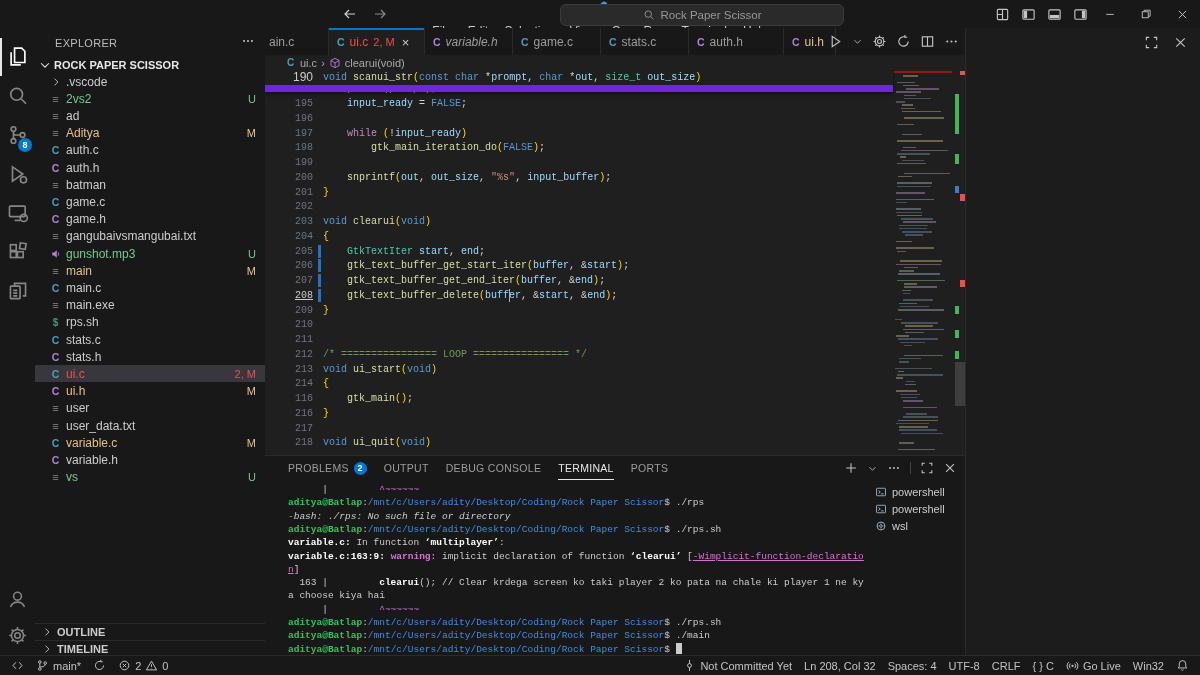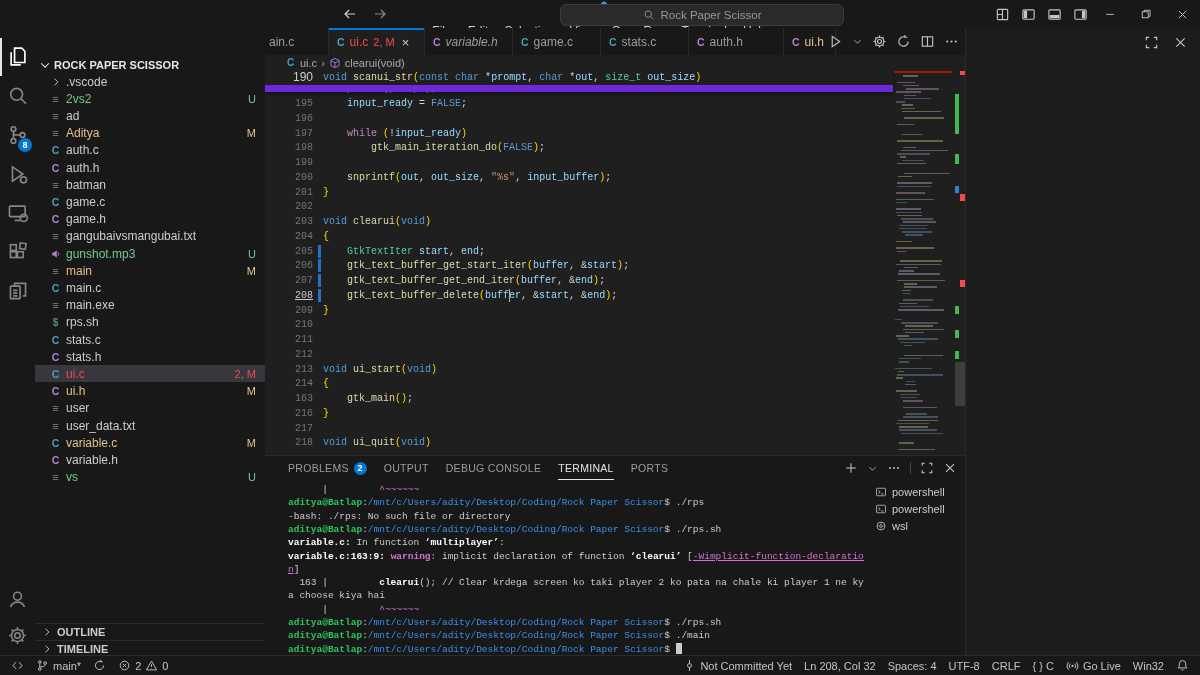--- a/index.html
+++ b/index.html
@@ -276,20 +276,30 @@
           <svg viewBox="0 0 16 16">
             <circle cx="8" cy="8" r="2.1" fill="none" stroke="currentColor" stroke-width="1.2"></circle>
             <circle cx="8" cy="8" r="4.6" fill="none" stroke="currentColor" stroke-width="1.2"></circle>
             <path fill="none" stroke="currentColor" stroke-width="1.2" d="M8 1.6v2M8 12.4v2M14.4 8h-2M3.6 8h-2M12.5 3.5 11 5M5 11l-1.5 1.5M12.5 12.5 11 11M5 5 3.5 3.5"></path>
           </svg>
         </span>
       </div>
     </div>
 
   <div id="sidebar">
+    <div id="explorer-header">
+      <span id="explorer-title">EXPLORER</span>
+      <span class="ic" id="explorer-more" style="width:14px;height:14px;">
+          <svg viewBox="0 0 16 16">
+            <circle cx="3.5" cy="8" r="1.1" fill="currentColor"></circle>
+            <circle cx="8" cy="8" r="1.1" fill="currentColor"></circle>
+            <circle cx="12.5" cy="8" r="1.1" fill="currentColor"></circle>
+          </svg>
+        </span>
+    </div>
     <div id="explorer-root">
       <span class="ic" id="root-chev" style="width:14px;height:14px;margin-left:3px;">
           <svg viewBox="0 0 16 16">
             <path fill="none" stroke="currentColor" stroke-width="1.2" d="m3.5 6 4.5 4.5L12.5 6"></path>
           </svg>
         </span>
       <span id="explorer-root-label">ROCK PAPER SCISSOR</span>
     </div>
     <div id="file-tree">
         <div class="file-row" style="top: 45px;">
@@ -568,24 +578,24 @@
           <div class="crow" style="top: 129.25px;"><span class="lnum">202</span><span class="ltxt"></span></div>
           <div class="crow" style="top: 144px;"><span class="lnum">203</span><span class="ltxt"><span class="ct-k">void</span><span class="ct-p"> </span><span class="ct-f">clearui</span><span class="ct-g">(</span><span class="ct-k">void</span><span class="ct-g">)</span></span></div>
           <div class="crow" style="top: 158.75px;"><span class="lnum">204</span><span class="ltxt"><span class="ct-g">{</span></span></div>
           <div class="crow" style="top: 173.5px;"><span class="lnum">205</span><span class="modbar"></span><span class="ltxt"><span class="ct-p">    </span><span class="ct-t">GtkTextIter</span><span class="ct-p"> </span><span class="ct-v">start</span><span class="ct-p">, </span><span class="ct-v">end</span><span class="ct-p">;</span></span></div>
           <div class="crow" style="top: 188.25px;"><span class="lnum">206</span><span class="modbar"></span><span class="ltxt"><span class="ct-p">    </span><span class="ct-f">gtk_text_buffer_get_start_iter</span><span class="ct-g">(</span><span class="ct-v">buffer</span><span class="ct-p">, &amp;</span><span class="ct-v">start</span><span class="ct-g">)</span><span class="ct-p">;</span></span></div>
           <div class="crow" style="top: 203px;"><span class="lnum">207</span><span class="modbar"></span><span class="ltxt"><span class="ct-p">    </span><span class="ct-f">gtk_text_buffer_get_end_iter</span><span class="ct-g">(</span><span class="ct-v">buffer</span><span class="ct-p">, &amp;</span><span class="ct-v">end</span><span class="ct-g">)</span><span class="ct-p">;</span></span></div>
           <div class="crow" style="top: 217.75px;"><span class="lnum cur">208</span><span class="modbar"></span><span class="ltxt"><span class="ct-p">    </span><span class="ct-f">gtk_text_buffer_delete</span><span class="ct-g">(</span><span class="ct-v">buffer</span><span class="ct-p">, &amp;</span><span class="ct-v">start</span><span class="ct-p">, &amp;</span><span class="ct-v">end</span><span class="ct-g">)</span><span class="ct-p">;</span></span></div>
           <div class="crow" style="top: 232.5px;"><span class="lnum">209</span><span class="ltxt"><span class="ct-g">}</span></span></div>
           <div class="crow" style="top: 247.25px;"><span class="lnum">210</span><span class="ltxt"></span></div>
           <div class="crow" style="top: 262px;"><span class="lnum">211</span><span class="ltxt"></span></div>
-          <div class="crow" style="top: 276.75px;"><span class="lnum">212</span></div>
+          <div class="crow" style="top: 276.75px;"><span class="lnum">212</span><span class="ltxt"><span class="ct-m">/* ================ LOOP ================ */</span></span></div>
           <div class="crow" style="top: 291.5px;"><span class="lnum">213</span><span class="ltxt"><span class="ct-k">void</span><span class="ct-p"> </span><span class="ct-f">ui_start</span><span class="ct-g">(</span><span class="ct-k">void</span><span class="ct-g">)</span></span></div>
           <div class="crow" style="top: 306.25px;"><span class="lnum">214</span><span class="ltxt"><span class="ct-g">{</span></span></div>
-          <div class="crow" style="top: 321px;"><span class="lnum">163</span><span class="ltxt"><span class="ct-p">    </span><span class="ct-f">gtk_main</span><span class="ct-g">(</span><span class="ct-g">)</span><span class="ct-p">;</span></span></div>
+          <div class="crow" style="top: 321px;"><span class="lnum">116</span><span class="ltxt"><span class="ct-p">    </span><span class="ct-f">gtk_main</span><span class="ct-g">(</span><span class="ct-g">)</span><span class="ct-p">;</span></span></div>
           <div class="crow" style="top: 335.75px;"><span class="lnum">216</span><span class="ltxt"><span class="ct-g">}</span></span></div>
           <div class="crow" style="top: 350.5px;"><span class="lnum">217</span><span class="ltxt"></span></div>
           <div class="crow" style="top: 365.25px;"><span class="lnum">218</span><span class="ltxt"><span class="ct-k">void</span><span class="ct-p"> </span><span class="ct-f">ui_quit</span><span class="ct-g">(</span><span class="ct-k">void</span><span class="ct-g">)</span></span></div>
         </div>
       <div id="sticky-line">
           <span class="lnum" style="position: absolute; left: 0px; width: 48px; text-align: right;">190</span>
           <span class="ltxt" style="position: absolute; left: 58px; white-space: pre; font-family: &quot;Liberation Mono&quot;, monospace; font-size: 10px; line-height: 15px;"><span class="ct-k">void</span><span class="ct-p"> </span><span class="ct-f">scanui_str</span><span class="ct-g">(</span><span class="ct-k">const</span><span class="ct-p"> </span><span class="ct-k">char</span><span class="ct-p"> *</span><span class="ct-v">prompt</span><span class="ct-p">, </span><span class="ct-k">char</span><span class="ct-p"> *</span><span class="ct-v">out</span><span class="ct-p">, </span><span class="ct-t">size_t</span><span class="ct-p"> </span><span class="ct-v">out_size</span><span class="ct-g">)</span></span>
         </div>
       <div id="cursor-caret" style="left: 244px; top: 218.75px;"></div>
       <div id="minimap">
@@ -735,21 +745,21 @@
           </span>
           <span class="ic" style="height: 14px; width: 14px;">
             <svg viewBox="0 0 16 16">
               <path fill="none" stroke="currentColor" stroke-width="1.2" d="M3.5 3.5l9 9M12.5 3.5l-9 9"></path>
             </svg>
           </span>
         </div>
       <div id="terminal-content">
           <div class="trow" style="top: 3px;"><span class="tt-w">      |         </span><span class="tt-m">^~~~~~~</span></div>
           <div class="trow" style="top: 16.3px;"><span class="tt-g">aditya@Batlap</span><span class="tt-w">:</span><span class="tt-b">/mnt/c/Users/adity/Desktop/Coding/Rock Paper Scissor</span><span class="tt-w">$ ./rps</span></div>
-          <div class="trow" style="top: 29.6px;"><span class="tt-w">-bash: ./rps: No such file or directory</span></div>
+          <div class="trow" style="top: 29.6px; font-style: italic;"><span class="tt-w">-bash: ./rps: No such file or directory</span></div>
           <div class="trow" style="top: 42.9px;"><span class="tt-g">aditya@Batlap</span><span class="tt-w">:</span><span class="tt-b">/mnt/c/Users/adity/Desktop/Coding/Rock Paper Scissor</span><span class="tt-w">$ ./rps.sh</span></div>
           <div class="trow" style="top: 56.2px;"><span class="tt-wb">variable.c:</span><span class="tt-w"> In function </span><span class="tt-wb">‘multiplayer’</span><span class="tt-w">:</span></div>
           <div class="trow" style="top: 69.5px;"><span class="tt-wb">variable.c:163:9:</span><span class="tt-w"> </span><span class="tt-mb">warning:</span><span class="tt-w"> implicit declaration of function </span><span class="tt-wb">‘clearui’</span><span class="tt-w"> [</span><span class="tt-mu">-Wimplicit-function-declaratio</span></div>
           <div class="trow" style="top: 82.8px;"><span class="tt-mu">n</span><span class="tt-w">]</span></div>
           <div class="trow" style="top: 96.1px;"><span class="tt-w">  163 |         </span><span class="tt-wb">clearui</span><span class="tt-w">(); // Clear krdega screen ko taki player 2 ko pata na chale ki player 1 ne ky</span></div>
           <div class="trow" style="top: 109.4px;"><span class="tt-w">a choose kiya hai</span></div>
           <div class="trow" style="top: 122.7px;"><span class="tt-w">      |         </span><span class="tt-m">^~~~~~~</span></div>
           <div class="trow" style="top: 136px;"><span class="tt-g">aditya@Batlap</span><span class="tt-w">:</span><span class="tt-b">/mnt/c/Users/adity/Desktop/Coding/Rock Paper Scissor</span><span class="tt-w">$ ./rps.sh</span></div>
           <div class="trow" style="top: 149.3px;"><span class="tt-g">aditya@Batlap</span><span class="tt-w">:</span><span class="tt-b">/mnt/c/Users/adity/Desktop/Coding/Rock Paper Scissor</span><span class="tt-w">$ ./main</span></div>
           <div class="trow" style="top: 162.6px;"><span class="tt-g">aditya@Batlap</span><span class="tt-w">:</span><span class="tt-b">/mnt/c/Users/adity/Desktop/Coding/Rock Paper Scissor</span><span class="tt-w">$ </span><span class="term-cursor"></span></div>

